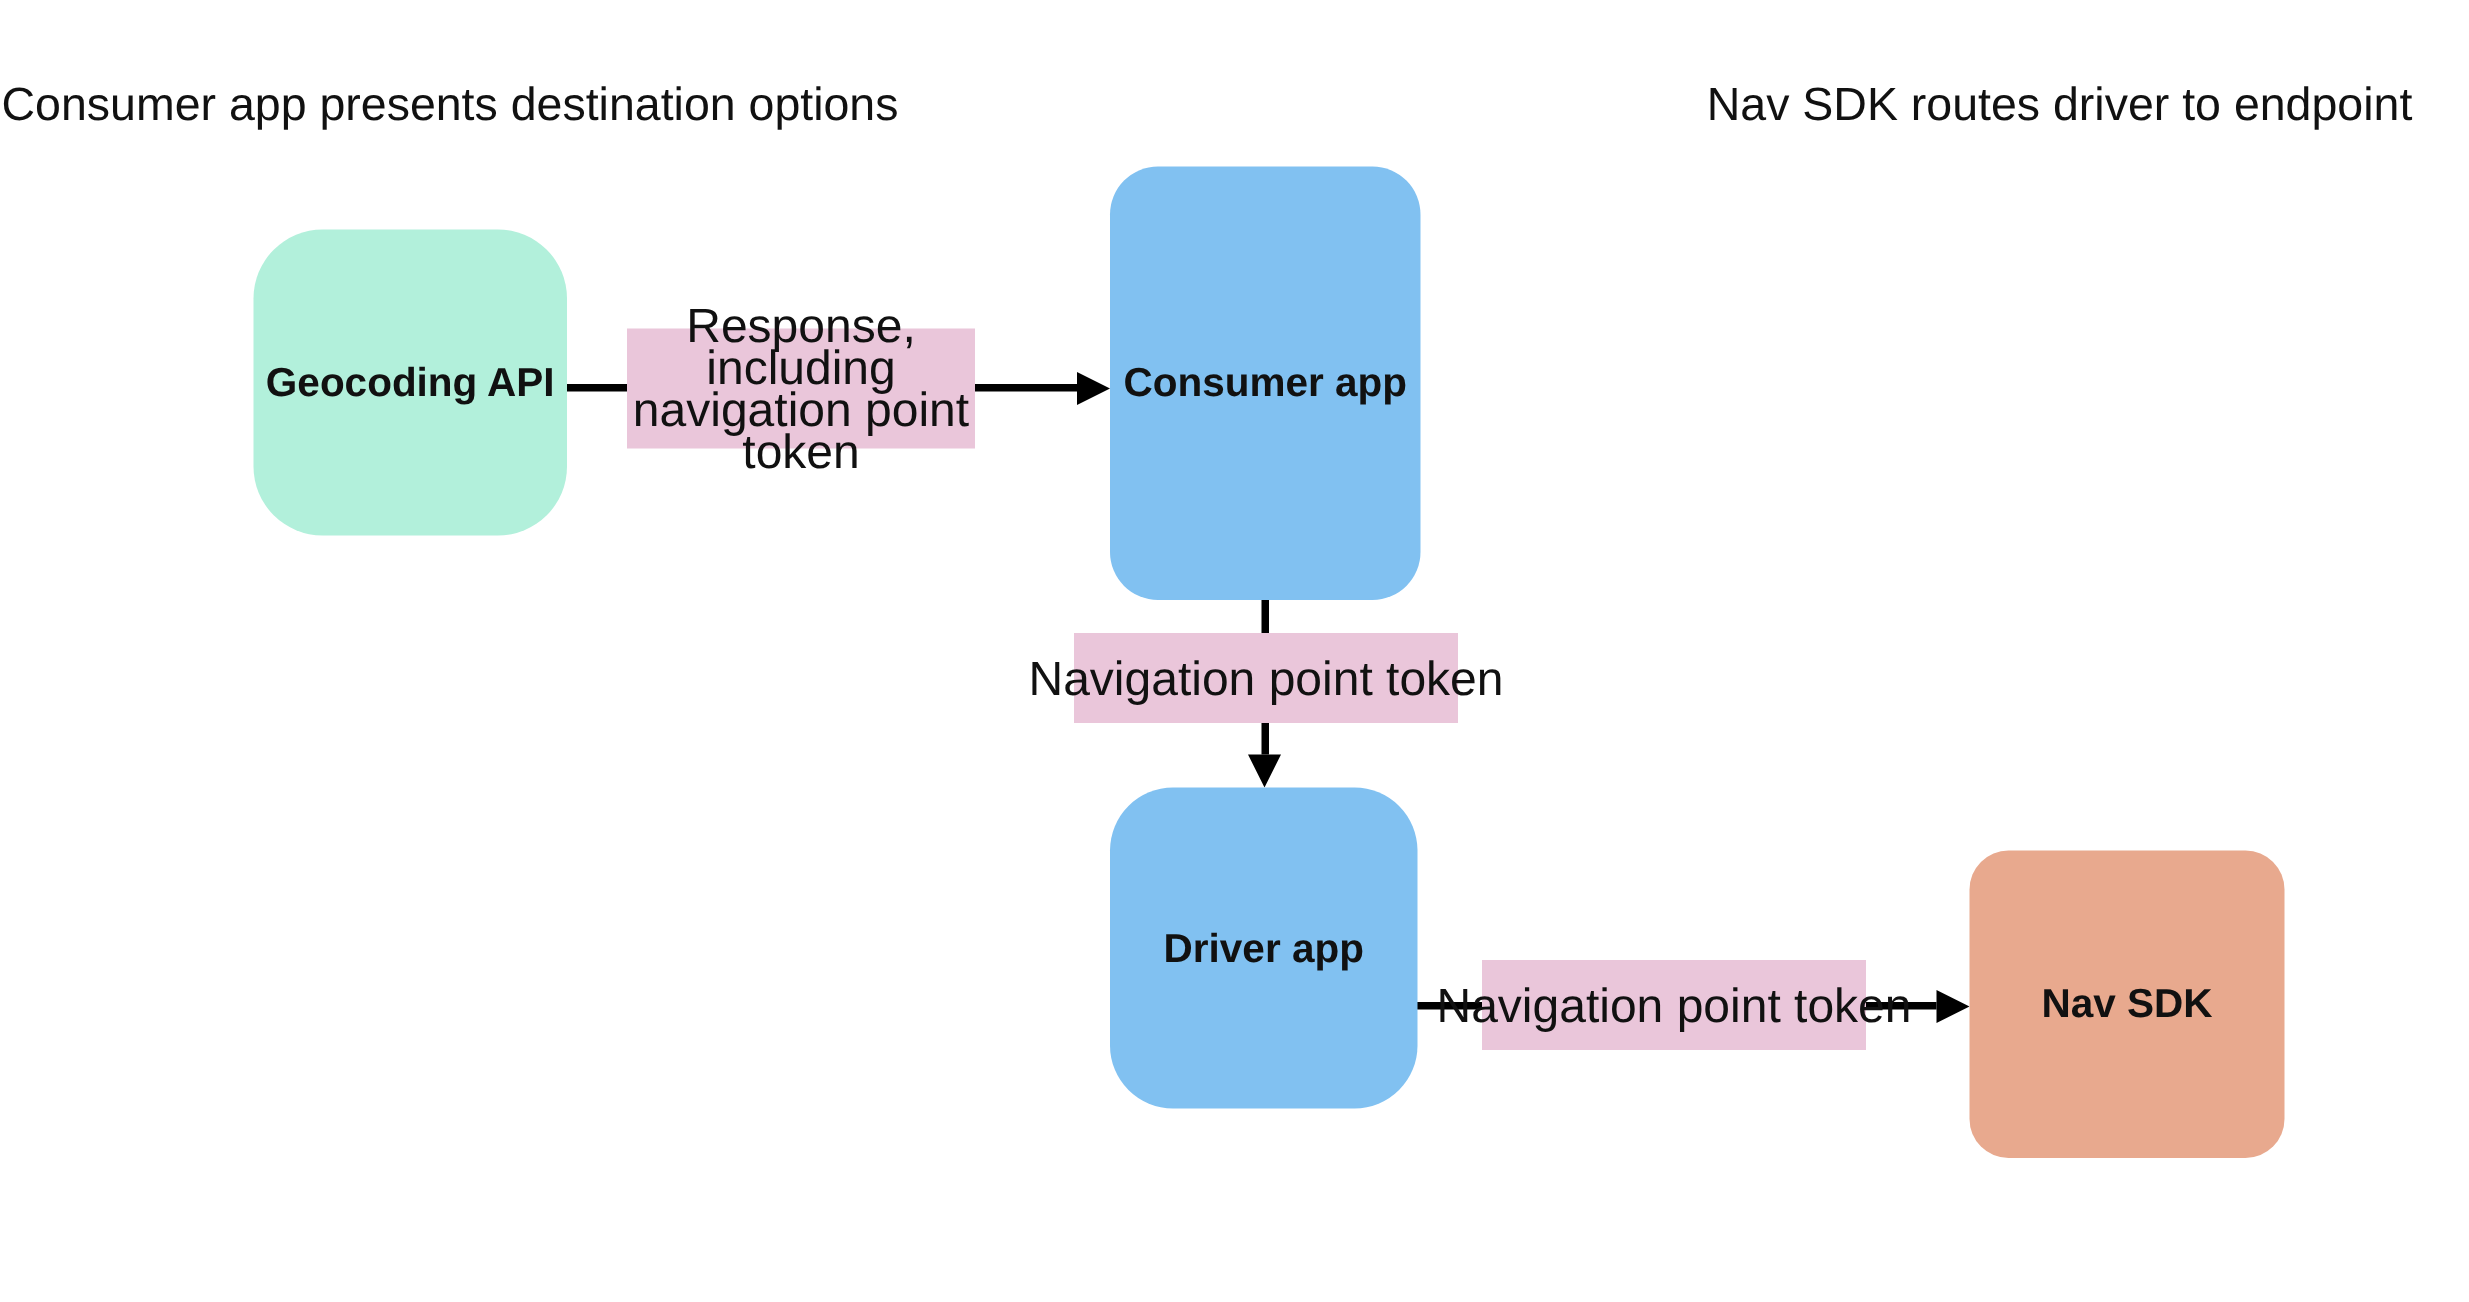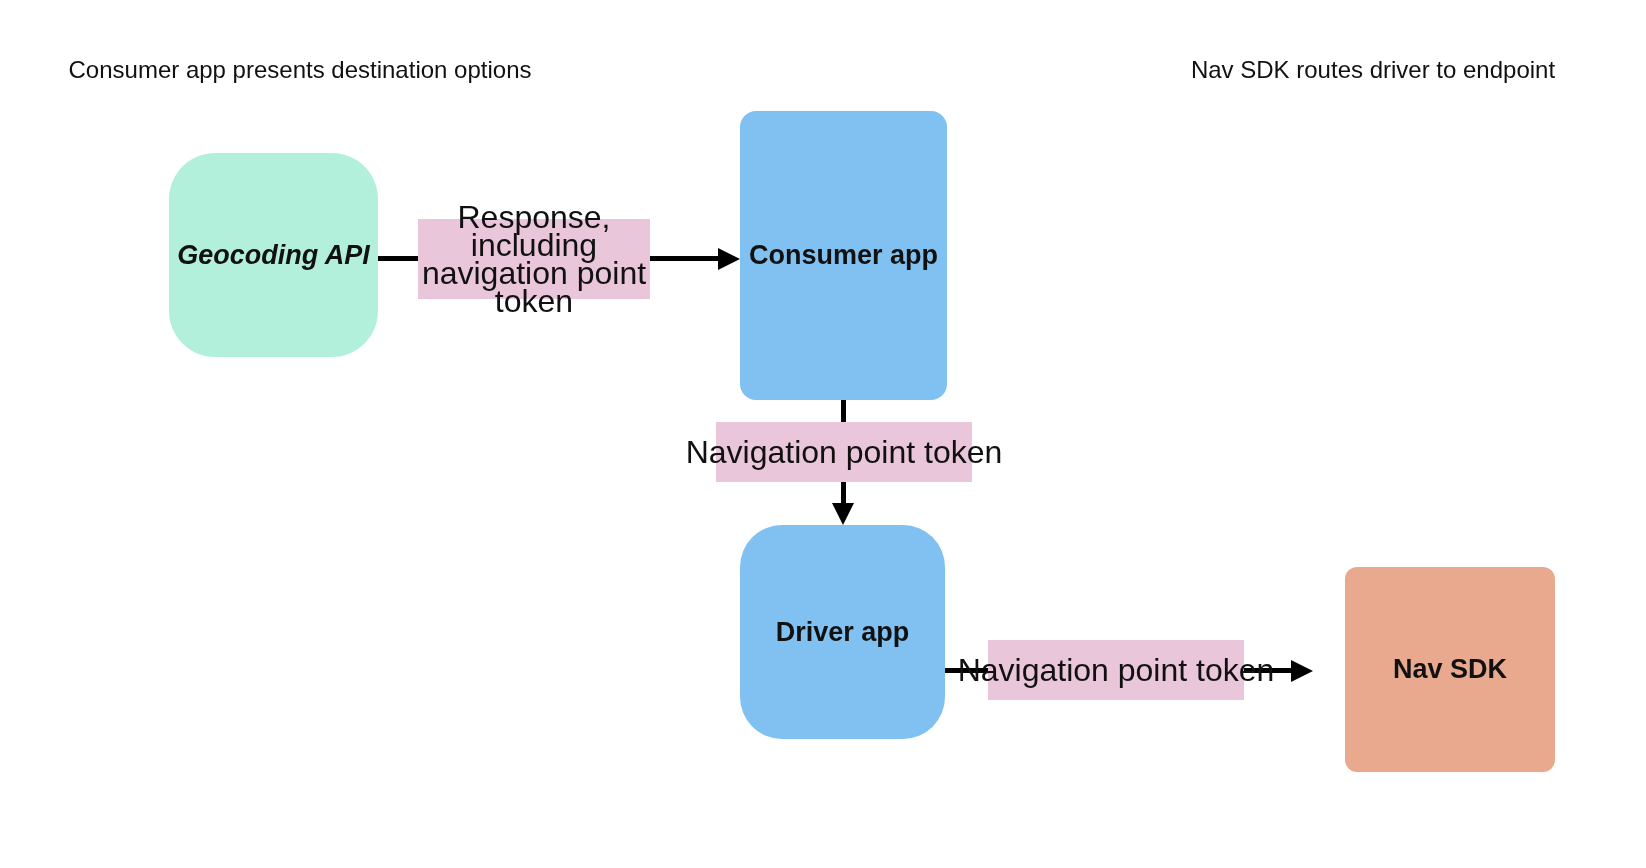--- a/index.html
+++ b/index.html
@@ -13,43 +13,43 @@
     height: 868px;
     background: #ffffff;
     font-family: "Liberation Sans", sans-serif;
     color: #111111;
     overflow: hidden;
   }
   .col-header {
     position: absolute;
     top: 54px;
     transform: translateX(-50%);
-    font-size: 24px;
+    font-size: 31px;
     font-weight: 400;
     line-height: 32px;
     white-space: nowrap;
     color: #111111;
   }
   .node {
     position: absolute;
     display: flex;
     align-items: center;
     justify-content: center;
     z-index: 2;
   }
   .node-label {
     font-size: 27px;
     font-weight: 700;
     text-align: center;
     color: #111111;
   }
-  .node-geocoding { left: 169px; top: 153px; width: 209px; height: 204px; border-radius: 46px; font-style: italic; }
-  .node-consumer  { left: 740px; top: 111px; width: 207px; height: 289px; border-radius: 16px; }
+  .node-geocoding { left: 169px; top: 153px; width: 209px; height: 204px; border-radius: 46px; }
+  .node-consumer  { left: 740px; top: 111px; width: 207px; height: 289px; border-radius: 32px; }
   .node-driver    { left: 740px; top: 525px; width: 205px; height: 214px; border-radius: 42px; }
-  .node-navsdk    { left: 1313px; top: 567px; width: 210px; height: 205px; border-radius: 12px; margin-left: 32px; }
+  .node-navsdk    { left: 1313px; top: 567px; width: 210px; height: 205px; border-radius: 26px; }
 
   .edge-label {
     position: absolute;
     display: flex;
     align-items: center;
     justify-content: center;
     text-align: center;
     font-size: 32px;
     line-height: 28px;
     color: #111111;

